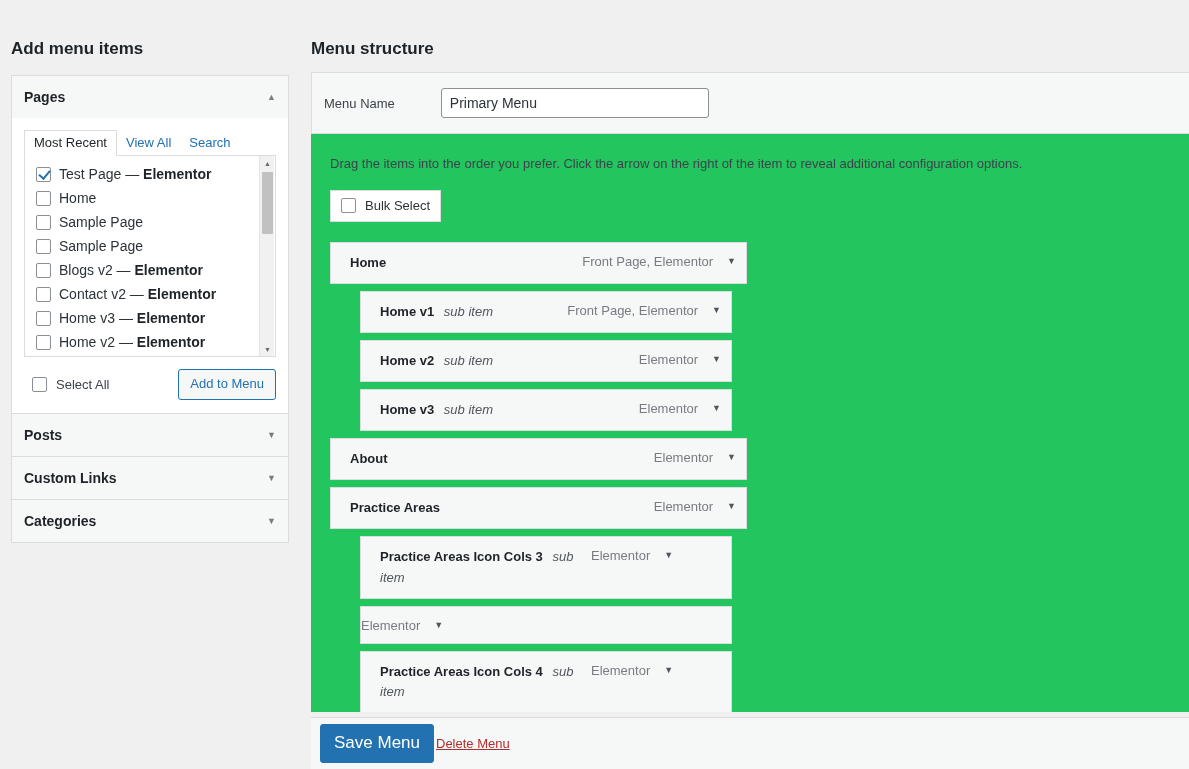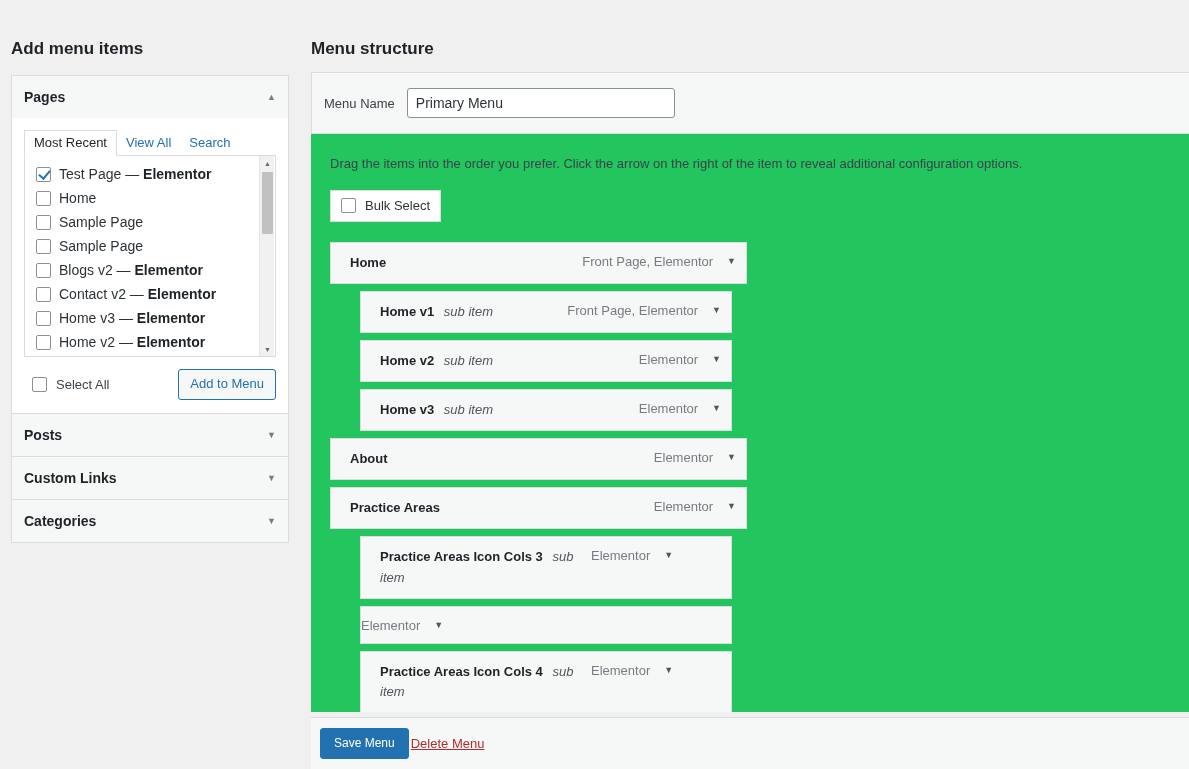--- a/index.html
+++ b/index.html
@@ -192,20 +192,21 @@
   .menu-name-bar {
     margin-top: 70px;
     height: 62px;
     background: #f6f7f7;
     border: 1px solid #dcdcde;
     border-left: 1px solid #dcdcde;
     border-right: none;
     display: flex;
     align-items: center;
     padding-left: 12px;
+    gap: 34px;
   }
   .menu-name-label {
     font-size: 13px;
     color: #3c434a;
     margin-right: 12px;
   }
   .text-input {
     width: 268px;
     height: 30px;
     border: 1px solid #8c8f94;
@@ -301,21 +302,21 @@
     border-top: 1px solid #dcdcde;
     display: flex;
     align-items: center;
     padding-left: 9px;
   }
   .btn-primary {
     background: #2271b1;
     color: #fff;
     border: 1px solid #2271b1;
     border-radius: 3px;
-    font-size: 12px;
+    font-size: 17px;
     padding: 6px 13px 7px 13px;
     cursor: pointer;
     font-family: "Liberation Sans", sans-serif;
     line-height: 1.4;
   }
   .link-delete {
     color: #b32d2e;
     font-size: 13px;
     text-decoration: underline;
     margin-left: 2px;

